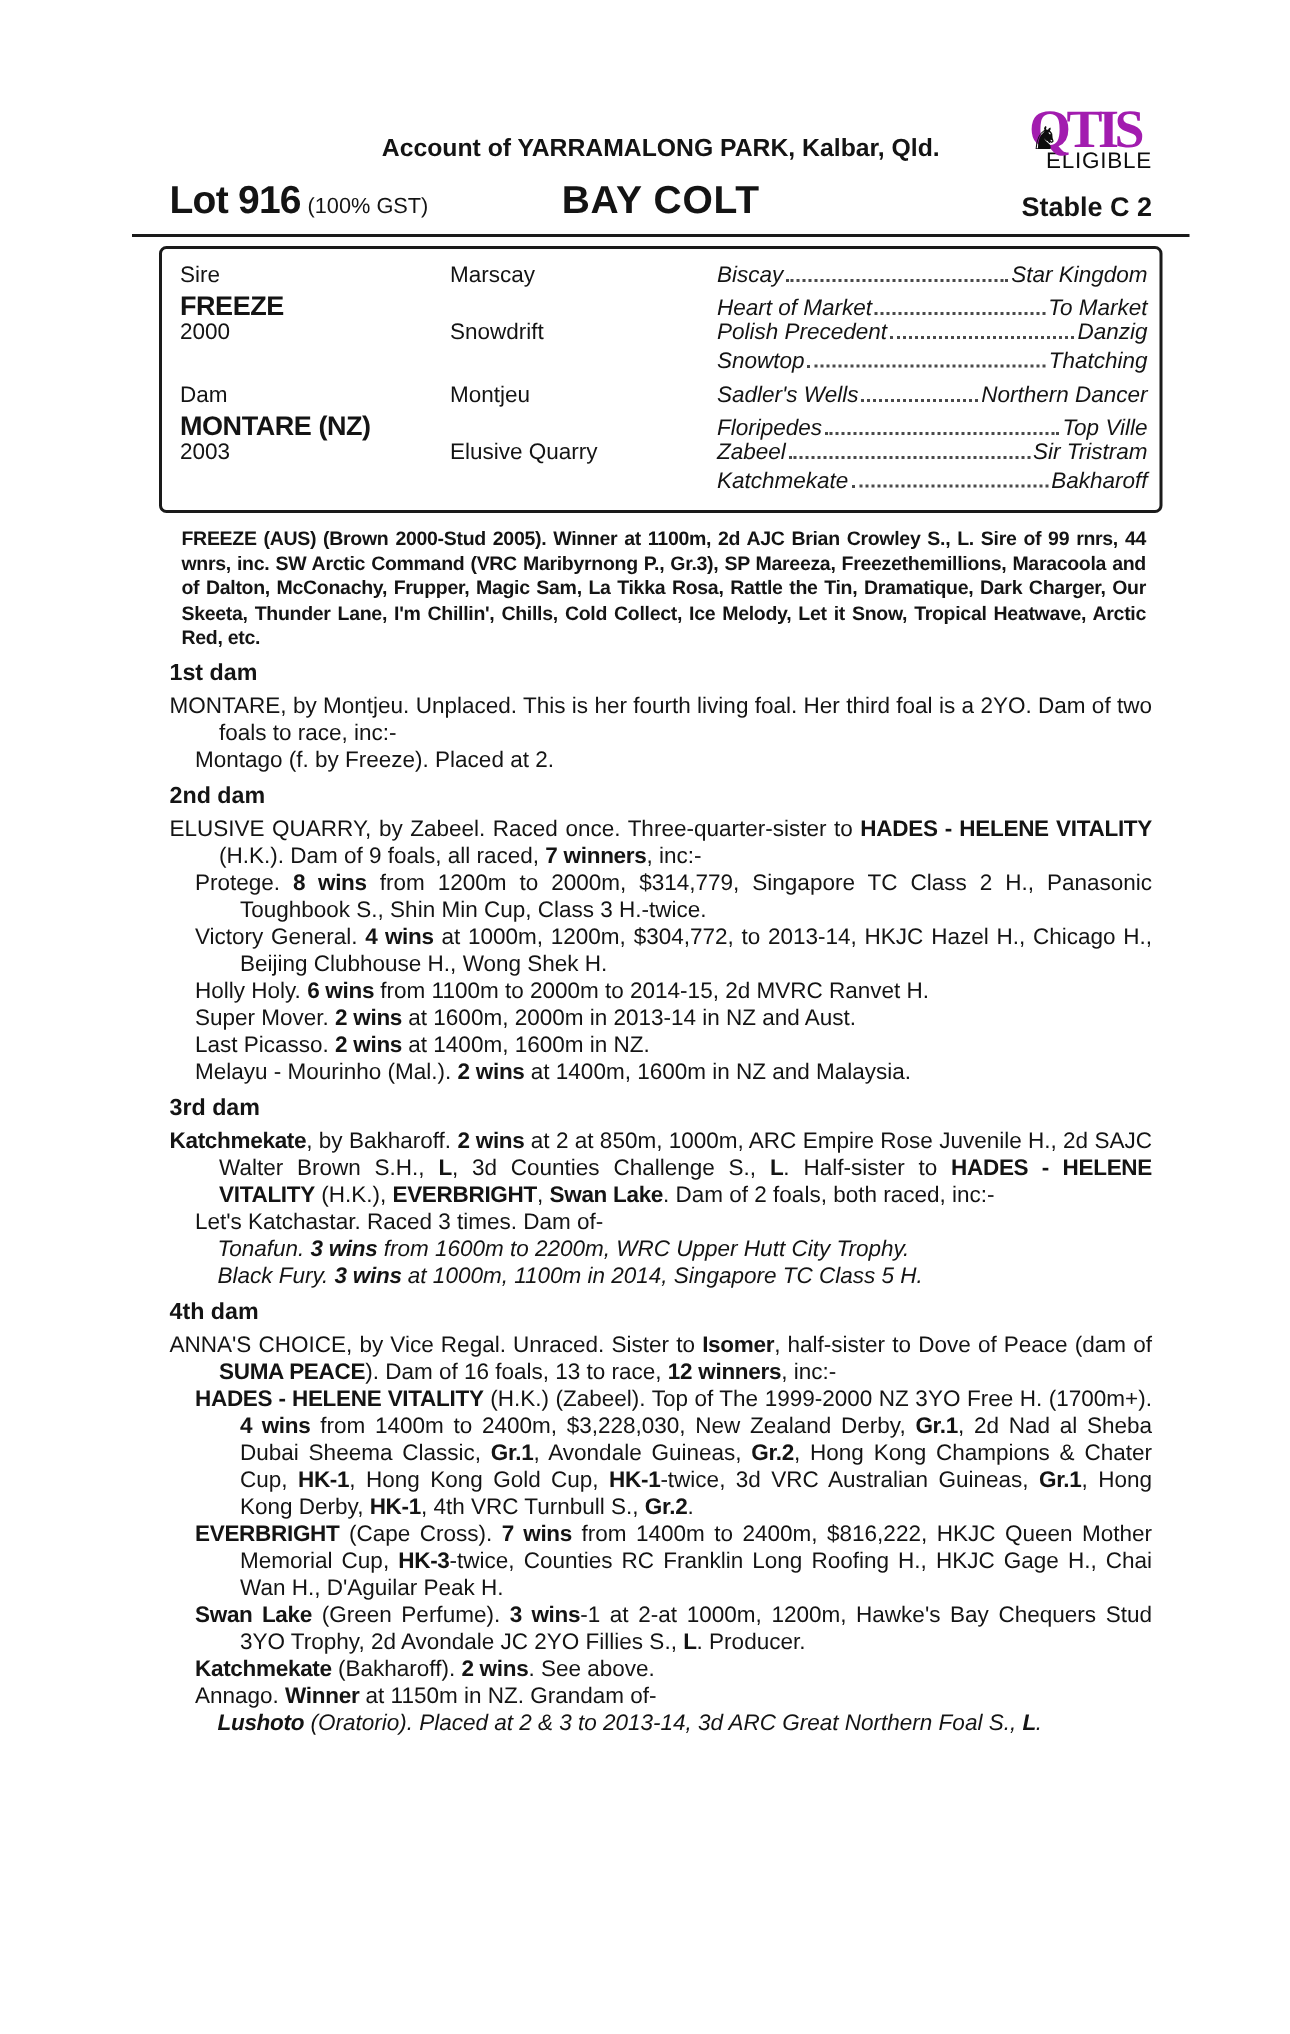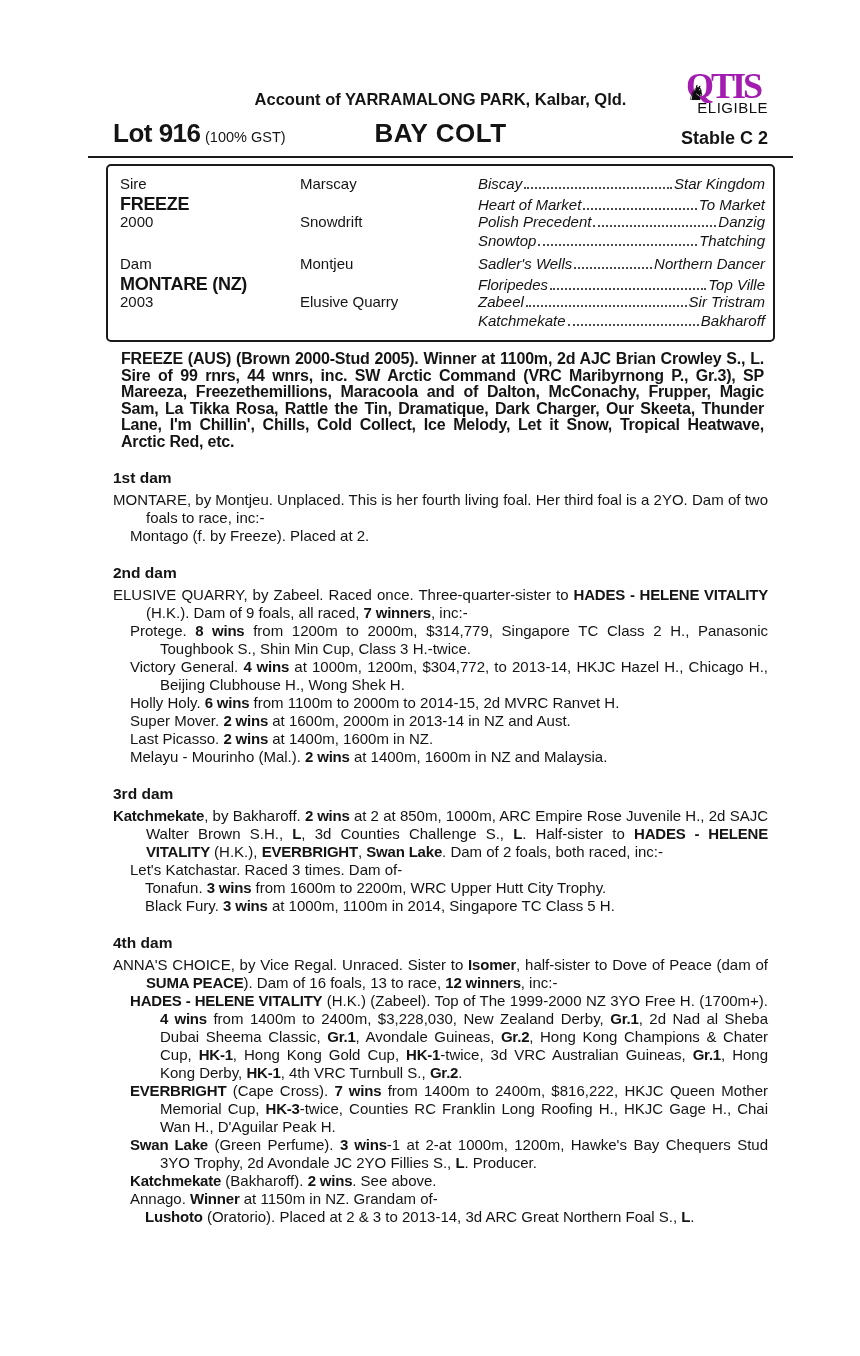--- a/index.html
+++ b/index.html
@@ -46,31 +46,31 @@
   .ped-row { display:flex; align-items:baseline; height:19px; }
   .ped-row.dam-gap { margin-top:4px; }
   .ped-c1 { width:192px; padding-left:12px; white-space:nowrap; }
   .ped-c1.bold { font-weight:bold; font-size:18px; letter-spacing:-0.3px; }
   .ped-c2 { width:178px; white-space:nowrap; }
   .ped-c3 { flex:1; display:flex; align-items:baseline; min-width:0;font-style:italic; }
   .leader { flex:1; border-bottom:2px dotted #4a4a4a; margin:0 2px 3px 2px; min-width:12px; }
 
   .sirepara {
     margin-top:9px; padding:0 4px 0 8px;
-    font-weight:bold; font-size:16px; line-height:16.5px;
+    font-weight:bold; font-size:13px; line-height:16.5px;
     letter-spacing:-0.2px; text-align:justify;
   }
 
   .sections { margin-top:2px; }
-  .sec-head { font-weight:bold; font-size:15.5px; margin:19px 0 4px 0; }
+  .sec-head { font-weight:bold; font-size:15.5px; margin:6px 0 4px 0; }
   .para { font-size:15px; line-height:18px; text-align:justify; }
   .para b { letter-spacing:-0.2px; }
   .lvl0 { padding-left:33px; text-indent:-33px; }
   .lvl1 { margin-left:17px; padding-left:30px; text-indent:-30px; }
-  .lvl2 { margin-left:32px; padding-left:30px; text-indent:-30px; }
+  .lvl2 { margin-left:32px; padding-left:30px; text-indent:-30px;font-style:italic; }
 </style>
 </head>
 <body>
 
 <div class="page">
 
   <div class="logo">
     <div class="qtis-row">
       <span class="qtis-text">QTIS</span>
       <span class="qtis-horse">♞</span>

